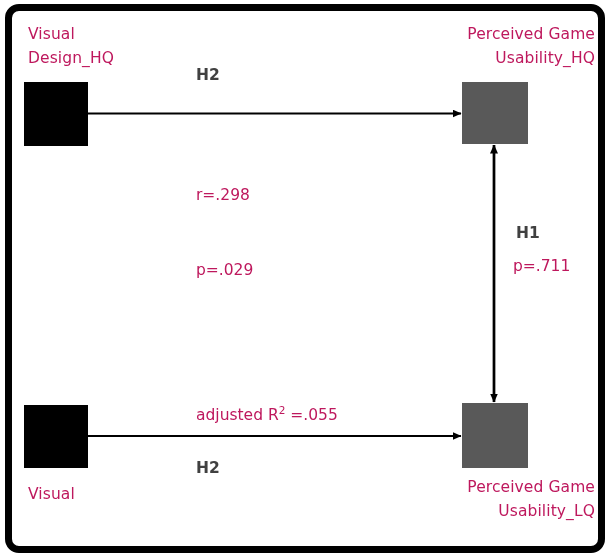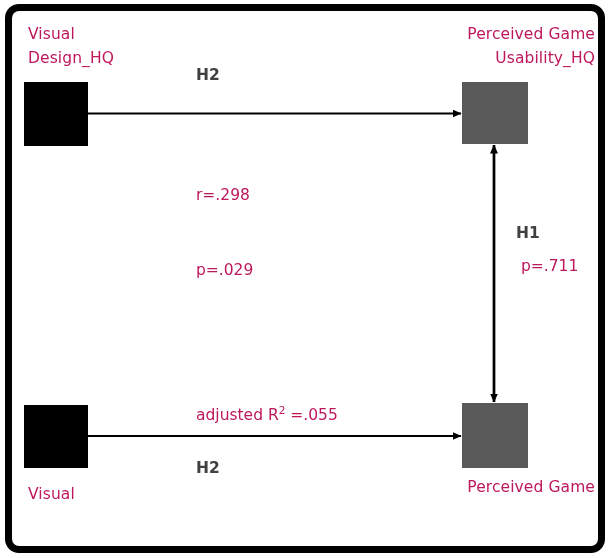--- a/index.html
+++ b/index.html
@@ -91,29 +91,29 @@
   <div class="label" style="left:28px; top:22px;"><span>Visual</span><br><span>Design_HQ</span></div>
   <div class="node-box black" style="left:24px; top:82px; width:64px; height:64px;"></div>
 
   <div class="label center" style="left:455px; top:22px; width:140px;"><span>Perceived Game</span><br><span>Usability_HQ</span></div>
   <div class="node-box gray" style="left:462px; top:82px; width:66px; height:62px;"></div>
 
   <div class="node-box black" style="left:24px; top:405px; width:64px; height:63px;"></div>
   <div class="label" style="left:28px; top:482px;"><span>Visual</span><br></div>
 
   <div class="node-box gray" style="left:462px; top:403px; width:66px; height:65px;"></div>
-  <div class="label center" style="left:455px; top:475px; width:140px;"><span>Perceived Game</span><br></div>
+  <div class="label center" style="left:455px; top:475px; width:140px;"><span>Perceived Game</span><br><span>Usability_LQ</span></div>
 
   <div class="hyp" style="left:196px; top:66px;">H2</div>
   <div class="stat" style="left:196px; top:133px;">
     <div>r=.298</div>
     <div>p=.029</div>
   </div>
 
   <div class="stat" style="left:196px; top:348px;">
     <div><span>adjusted R</span><span class="sup">2</span><span> =.055</span></div>
   </div>
   <div class="hyp" style="left:196px; top:459px;">H2</div>
 
   <div class="hyp" style="left:516px; top:217px;margin-top:7px;">H1</div>
-  <div class="stat" style="left:513px; top:254px;margin-left:8px;">p=.711</div>
+  <div class="stat" style="left:513px; top:254px;">p=.711</div>
 
 </div>
 
 </body></html>

